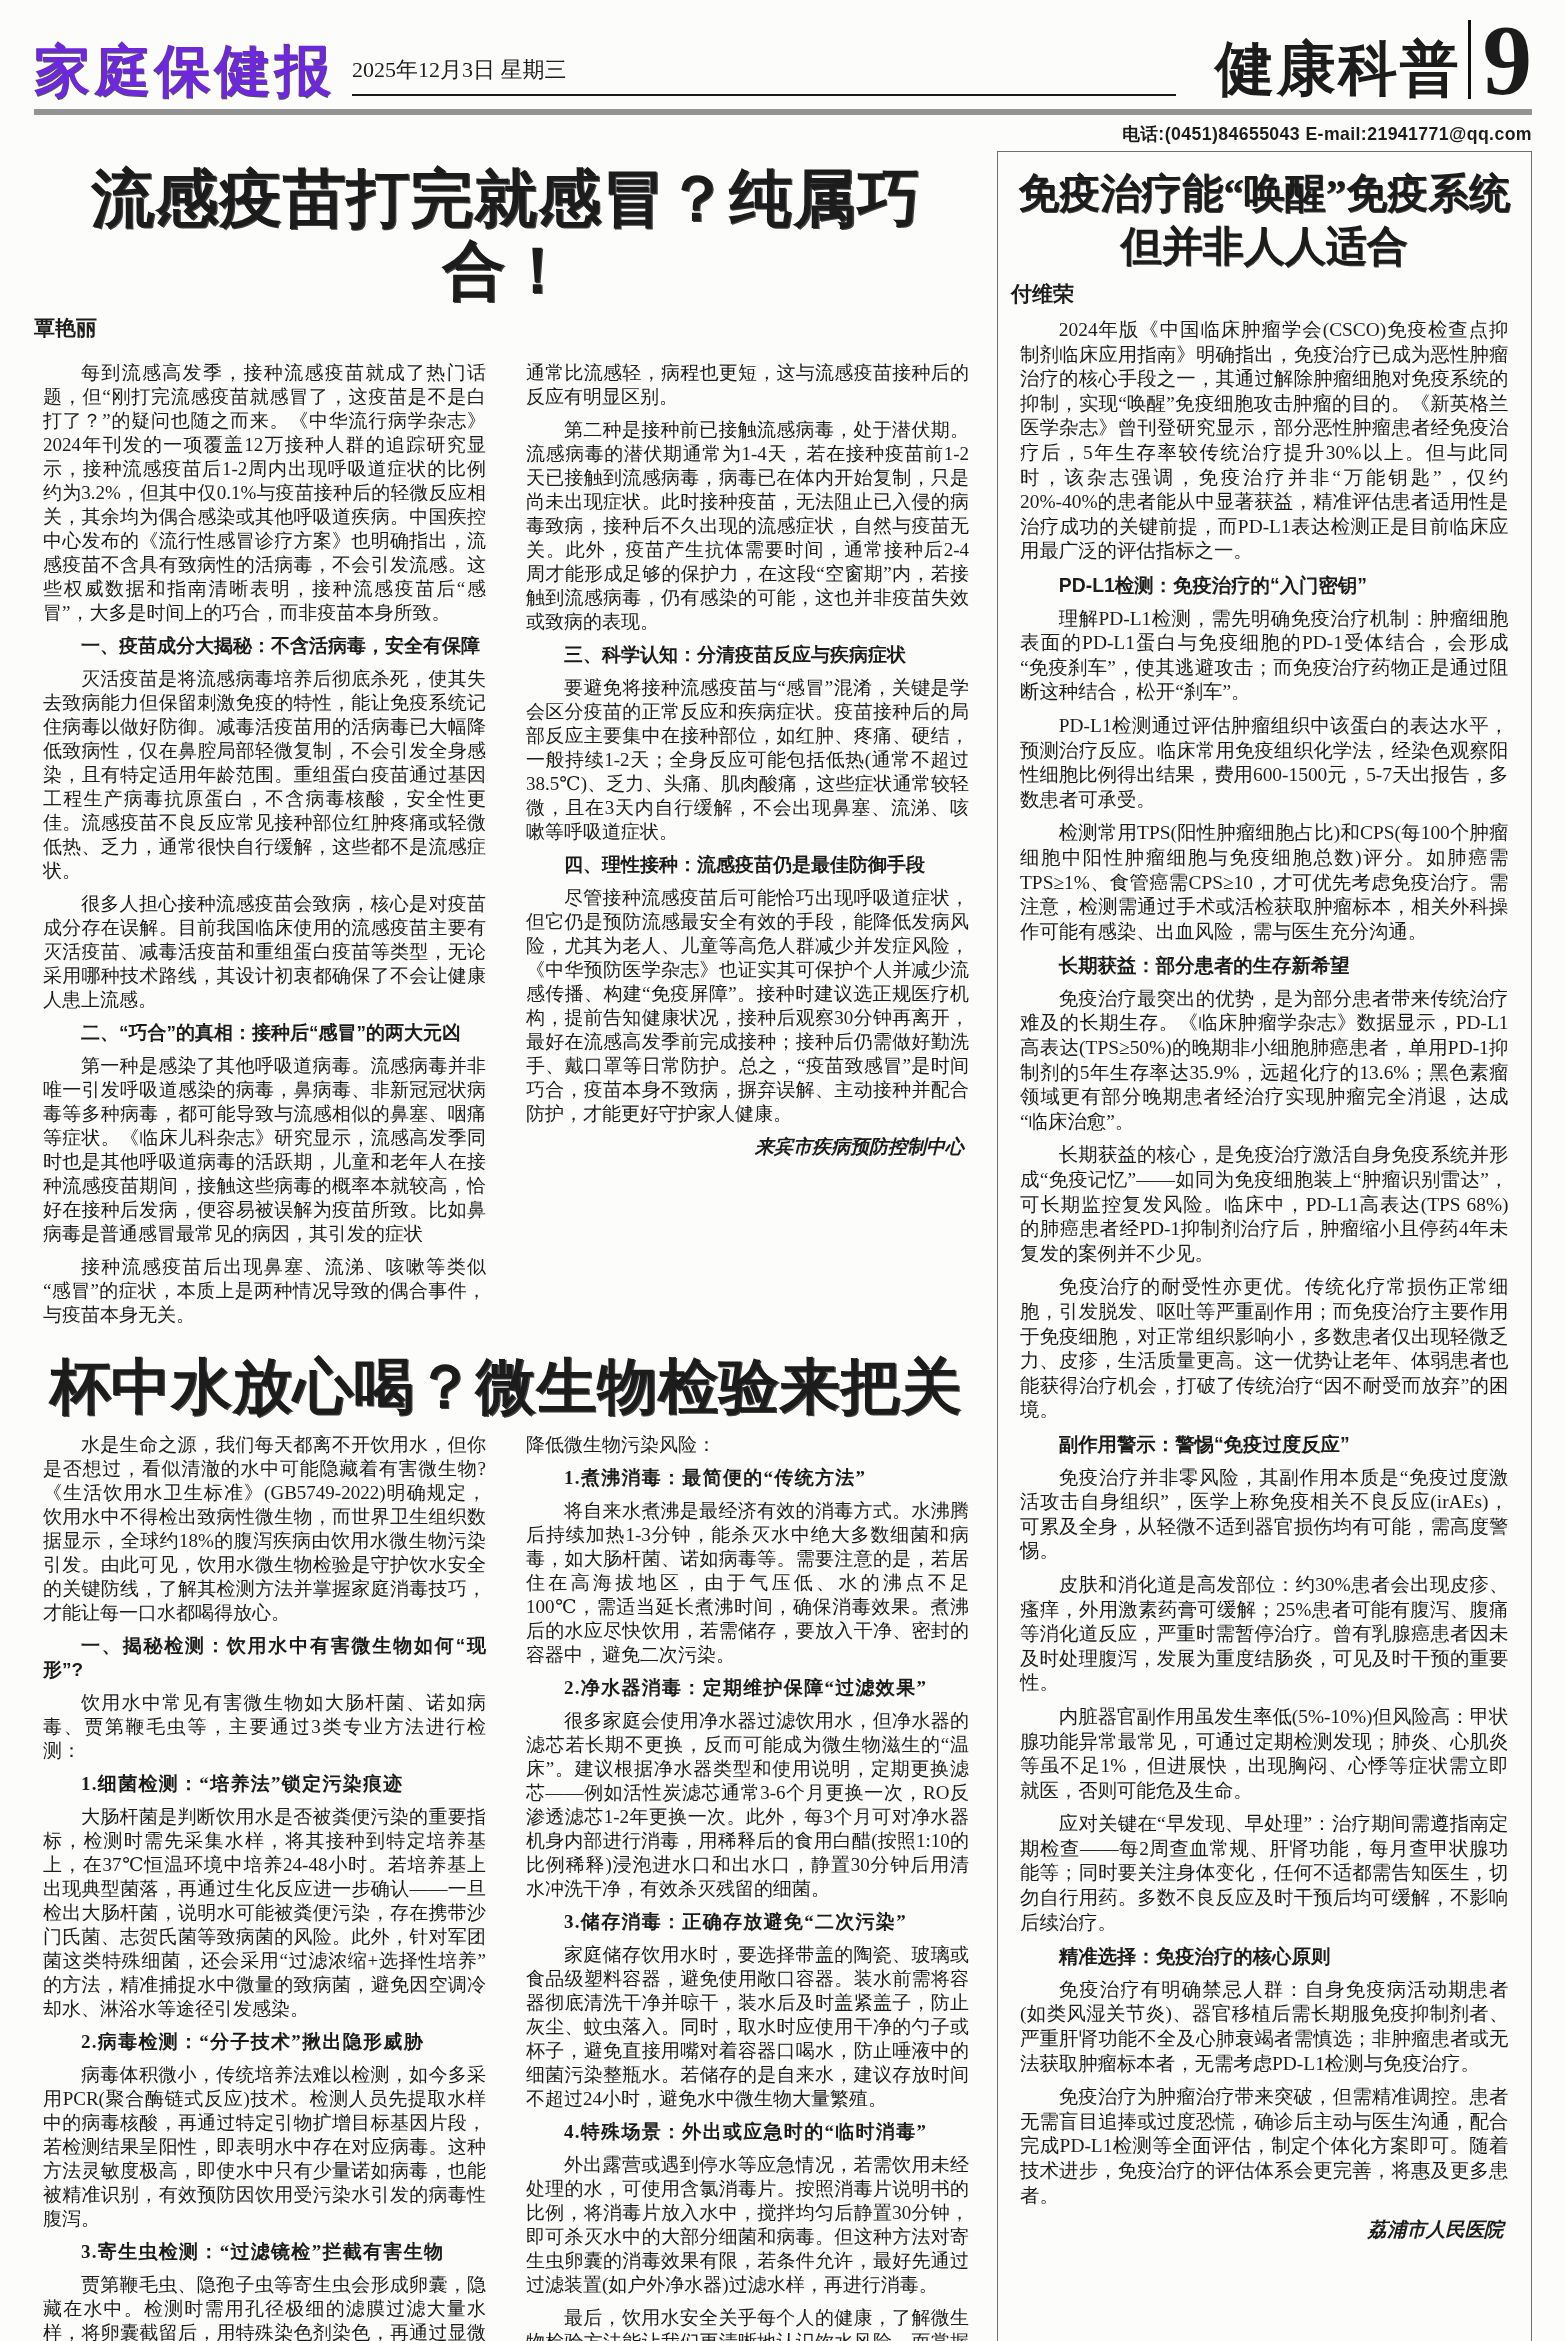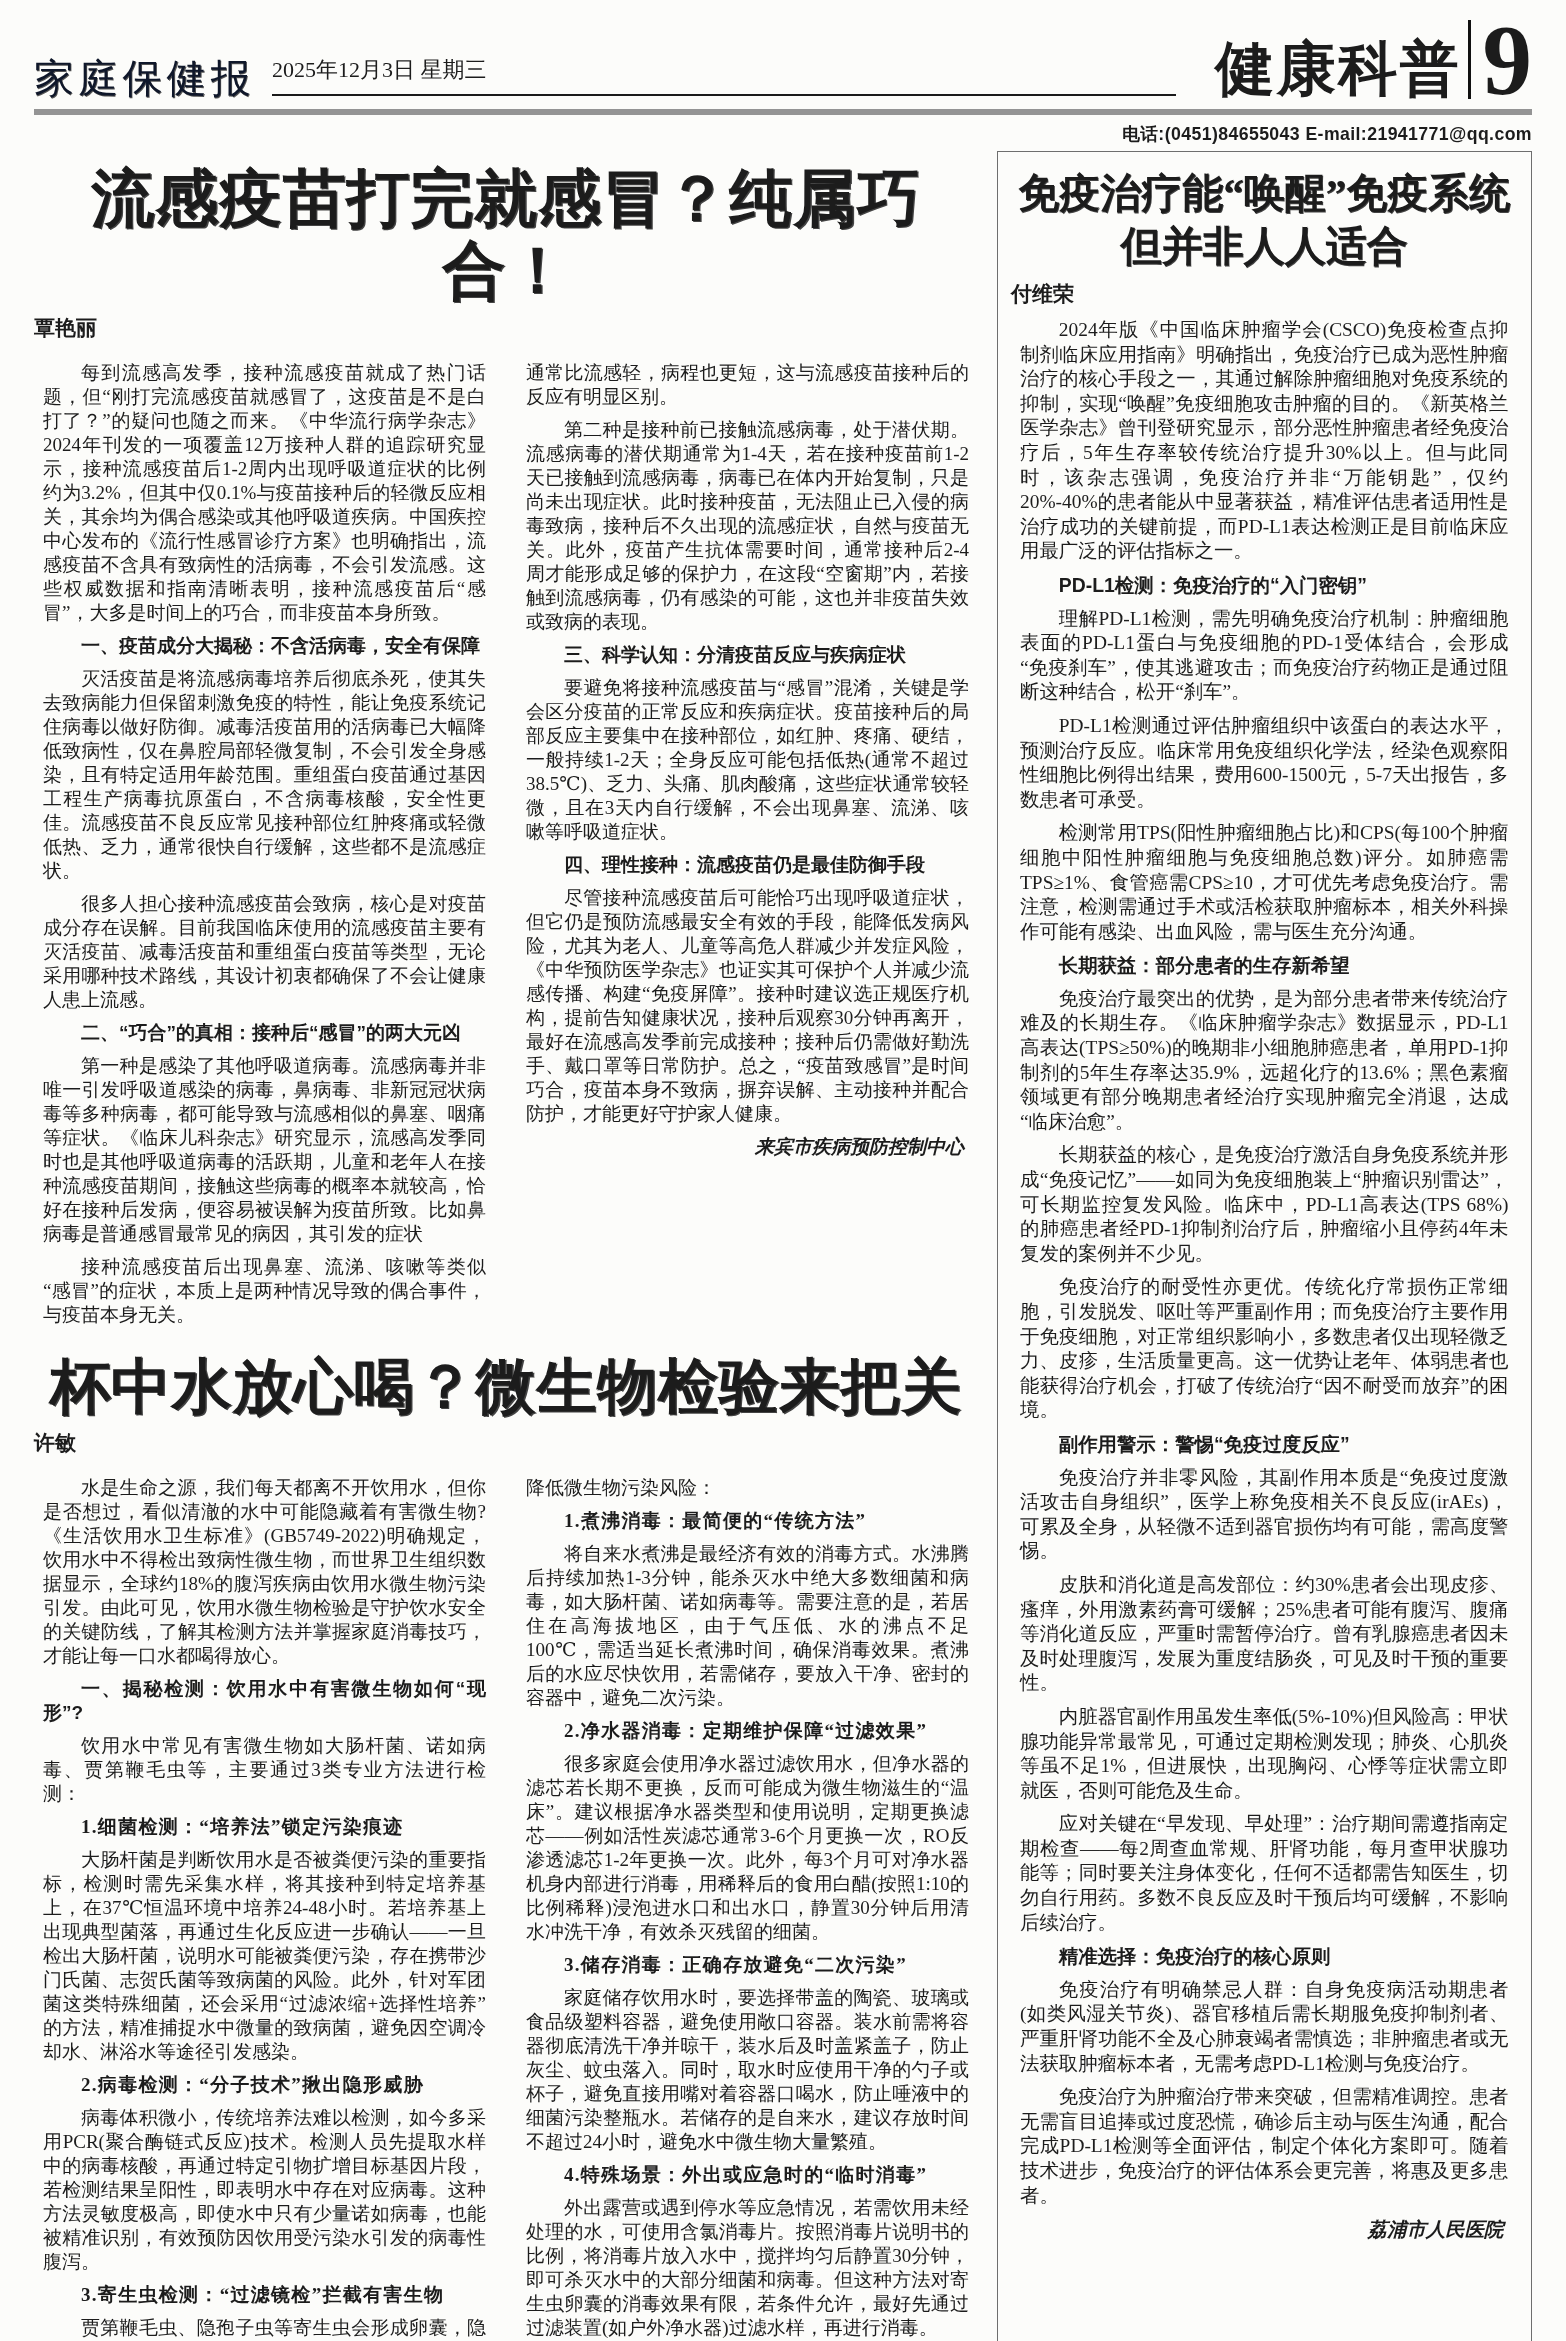--- a/index.html
+++ b/index.html
@@ -9,21 +9,21 @@
   }
   html,body{margin:0;padding:0;background:#ddd;}
   .page{
     width:1566px;height:2342px;overflow:hidden;position:relative;
     background:#fcfcfa;color:var(--ink);font-family:var(--serif);
     box-sizing:border-box;
   }
   
   .masthead{padding:20px 34px 0 34px;}
   .mast-row{display:flex;align-items:flex-end;}
-  .paper-name{font-family:var(--serif);font-weight:400;font-size:40px;line-height:1;letter-spacing:4.2px;color:#0f172a;text-shadow:0.8px 0.8px 0 #555;}
+  .paper-name{font-family:var(--serif);font-weight:700;font-size:56px;line-height:1;letter-spacing:4.2px;color:#6d28d9;text-shadow:0.8px 0.8px 0 #555;}
   .date-wrap{flex:1;margin:0 39px 3.4px 17px;border-bottom:2.5px solid #1a1a1a;padding-bottom:8.4px;font-size:22px;font-family:var(--serif);white-space:nowrap;}
   .section-name{font-family:Liberation Serif, serif;font-weight:900;font-size:59px;line-height:1;letter-spacing:2.5px;margin:0 7px 0 0;}
   .mast-divider{width:2.5px;background:#111;align-self:stretch;margin:0 11.8px 0 0;}
   .page-number{font-family:var(--serif);font-weight:700;font-size:99px;line-height:.8;}
   .mast-rule{height:5.9px;background:#949494;margin-top:10px;}
   .contact{text-align:right;font-family:var(--sans);font-weight:700;font-size:17.7px;margin-top:6.7px;letter-spacing:0.4px;}
   
   .content{display:flex;gap:18.5px;padding:5px 34px 0 34px;box-sizing:border-box;}
   .left-region{flex:0 0 944px;width:944px;}
   .right-box{flex:1;border:1.7px solid #6e6e6e;padding:5px 13.5px 13.5px 13.5px;align-self:stretch;box-sizing:border-box;background:#fcfcfa;}
@@ -86,21 +86,20 @@
               <p class="para pt-p">要避免将接种流感疫苗与“感冒”混淆，关键是学会区分疫苗的正常反应和疾病症状。疫苗接种后的局部反应主要集中在接种部位，如红肿、疼痛、硬结，一般持续1-2天；全身反应可能包括低热(通常不超过38.5℃)、乏力、头痛、肌肉酸痛，这些症状通常较轻微，且在3天内自行缓解，不会出现鼻塞、流涕、咳嗽等呼吸道症状。</p>
               <p class="para pt-h">四、理性接种：流感疫苗仍是最佳防御手段</p>
               <p class="para pt-p">尽管接种流感疫苗后可能恰巧出现呼吸道症状，但它仍是预防流感最安全有效的手段，能降低发病风险，尤其为老人、儿童等高危人群减少并发症风险，《中华预防医学杂志》也证实其可保护个人并减少流感传播、构建“免疫屏障”。接种时建议选正规医疗机构，提前告知健康状况，接种后观察30分钟再离开，最好在流感高发季前完成接种；接种后仍需做好勤洗手、戴口罩等日常防护。总之，“疫苗致感冒”是时间巧合，疫苗本身不致病，摒弃误解、主动接种并配合防护，才能更好守护家人健康。</p>
               <p class="para pt-sig">来宾市疾病预防控制中心</p>
             </div>
         </div>
       </article>
 
       <article>
         <h1 class="a3-title">杯中水放心喝？微生物检验来把关</h1>
-        <div class="byline">许敏</div>
         <div class="cols">
           <div class="col">
               <p class="para pt-p">水是生命之源，我们每天都离不开饮用水，但你是否想过，看似清澈的水中可能隐藏着有害微生物?《生活饮用水卫生标准》(GB5749-2022)明确规定，饮用水中不得检出致病性微生物，而世界卫生组织数据显示，全球约18%的腹泻疾病由饮用水微生物污染引发。由此可见，饮用水微生物检验是守护饮水安全的关键防线，了解其检测方法并掌握家庭消毒技巧，才能让每一口水都喝得放心。</p>
               <p class="para pt-h">一、揭秘检测：饮用水中有害微生物如何“现形”?</p>
               <p class="para pt-p">饮用水中常见有害微生物如大肠杆菌、诺如病毒、贾第鞭毛虫等，主要通过3类专业方法进行检测：</p>
               <p class="para pt-hk">1.细菌检测：“培养法”锁定污染痕迹</p>
               <p class="para pt-p">大肠杆菌是判断饮用水是否被粪便污染的重要指标，检测时需先采集水样，将其接种到特定培养基上，在37℃恒温环境中培养24-48小时。若培养基上出现典型菌落，再通过生化反应进一步确认——一旦检出大肠杆菌，说明水可能被粪便污染，存在携带沙门氏菌、志贺氏菌等致病菌的风险。此外，针对军团菌这类特殊细菌，还会采用“过滤浓缩+选择性培养”的方法，精准捕捉水中微量的致病菌，避免因空调冷却水、淋浴水等途径引发感染。</p>
               <p class="para pt-hk">2.病毒检测：“分子技术”揪出隐形威胁</p>
               <p class="para pt-p">病毒体积微小，传统培养法难以检测，如今多采用PCR(聚合酶链式反应)技术。检测人员先提取水样中的病毒核酸，再通过特定引物扩增目标基因片段，若检测结果呈阳性，即表明水中存在对应病毒。这种方法灵敏度极高，即使水中只有少量诺如病毒，也能被精准识别，有效预防因饮用受污染水引发的病毒性腹泻。</p>
               <p class="para pt-hk">3.寄生虫检测：“过滤镜检”拦截有害生物</p>

